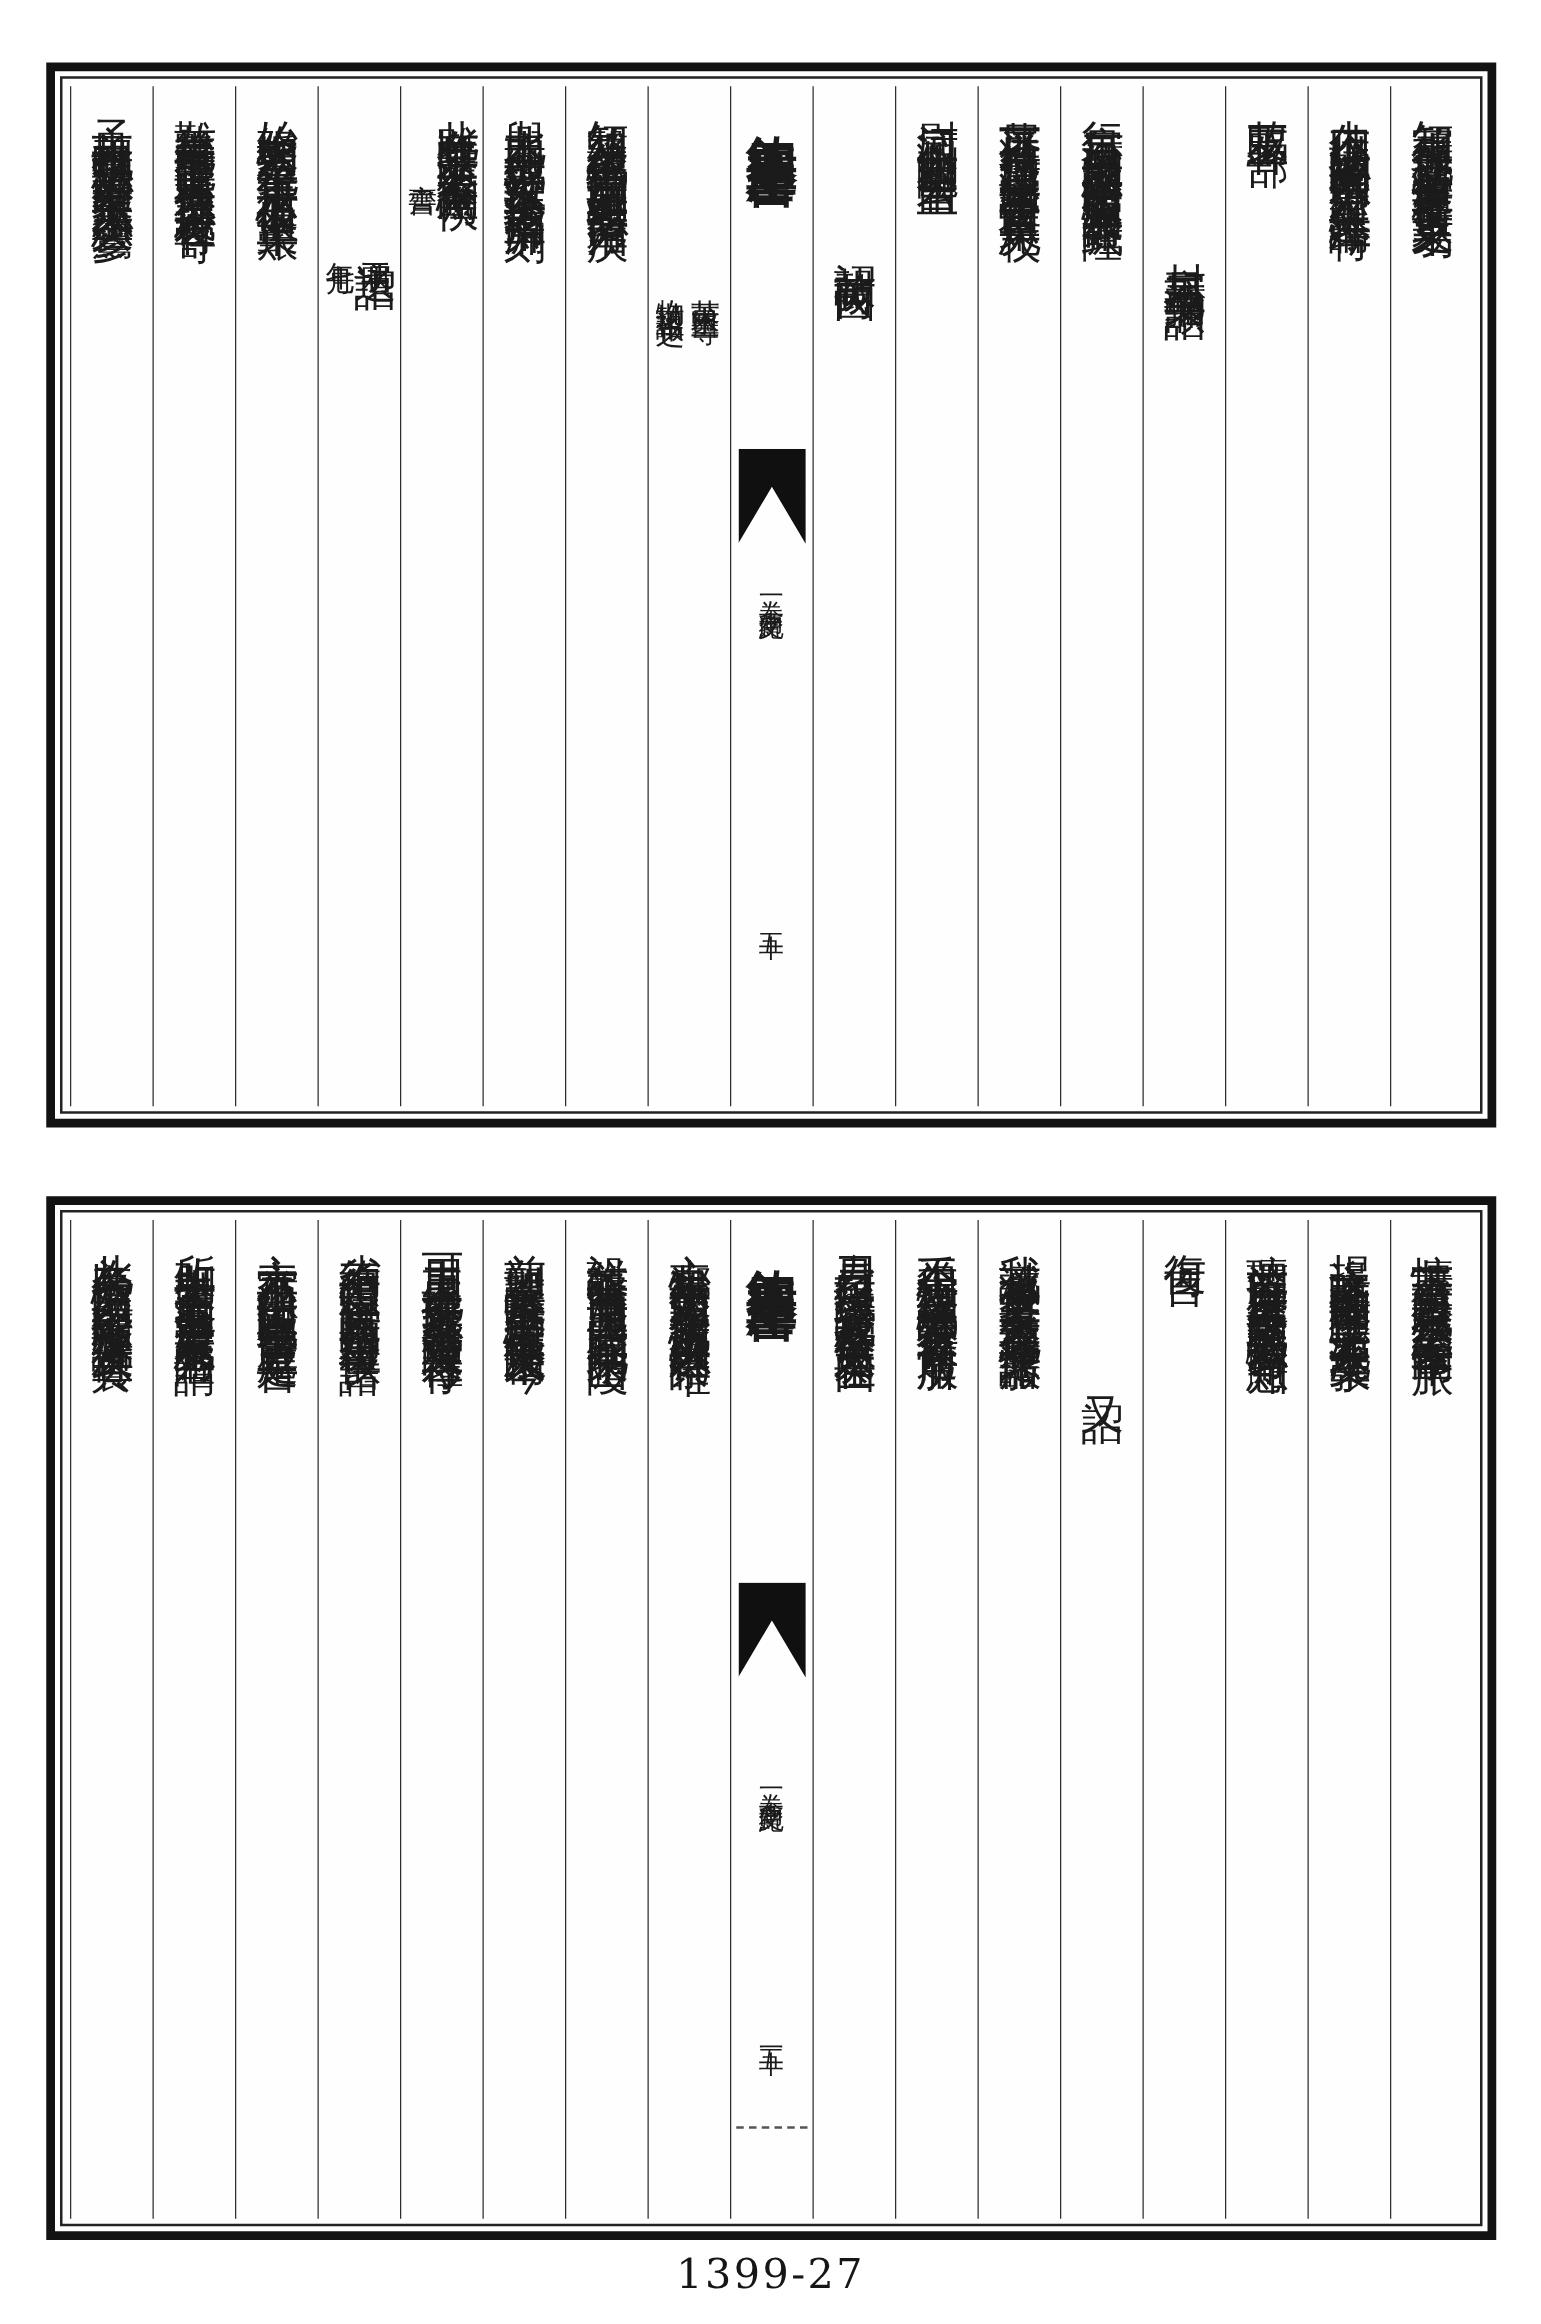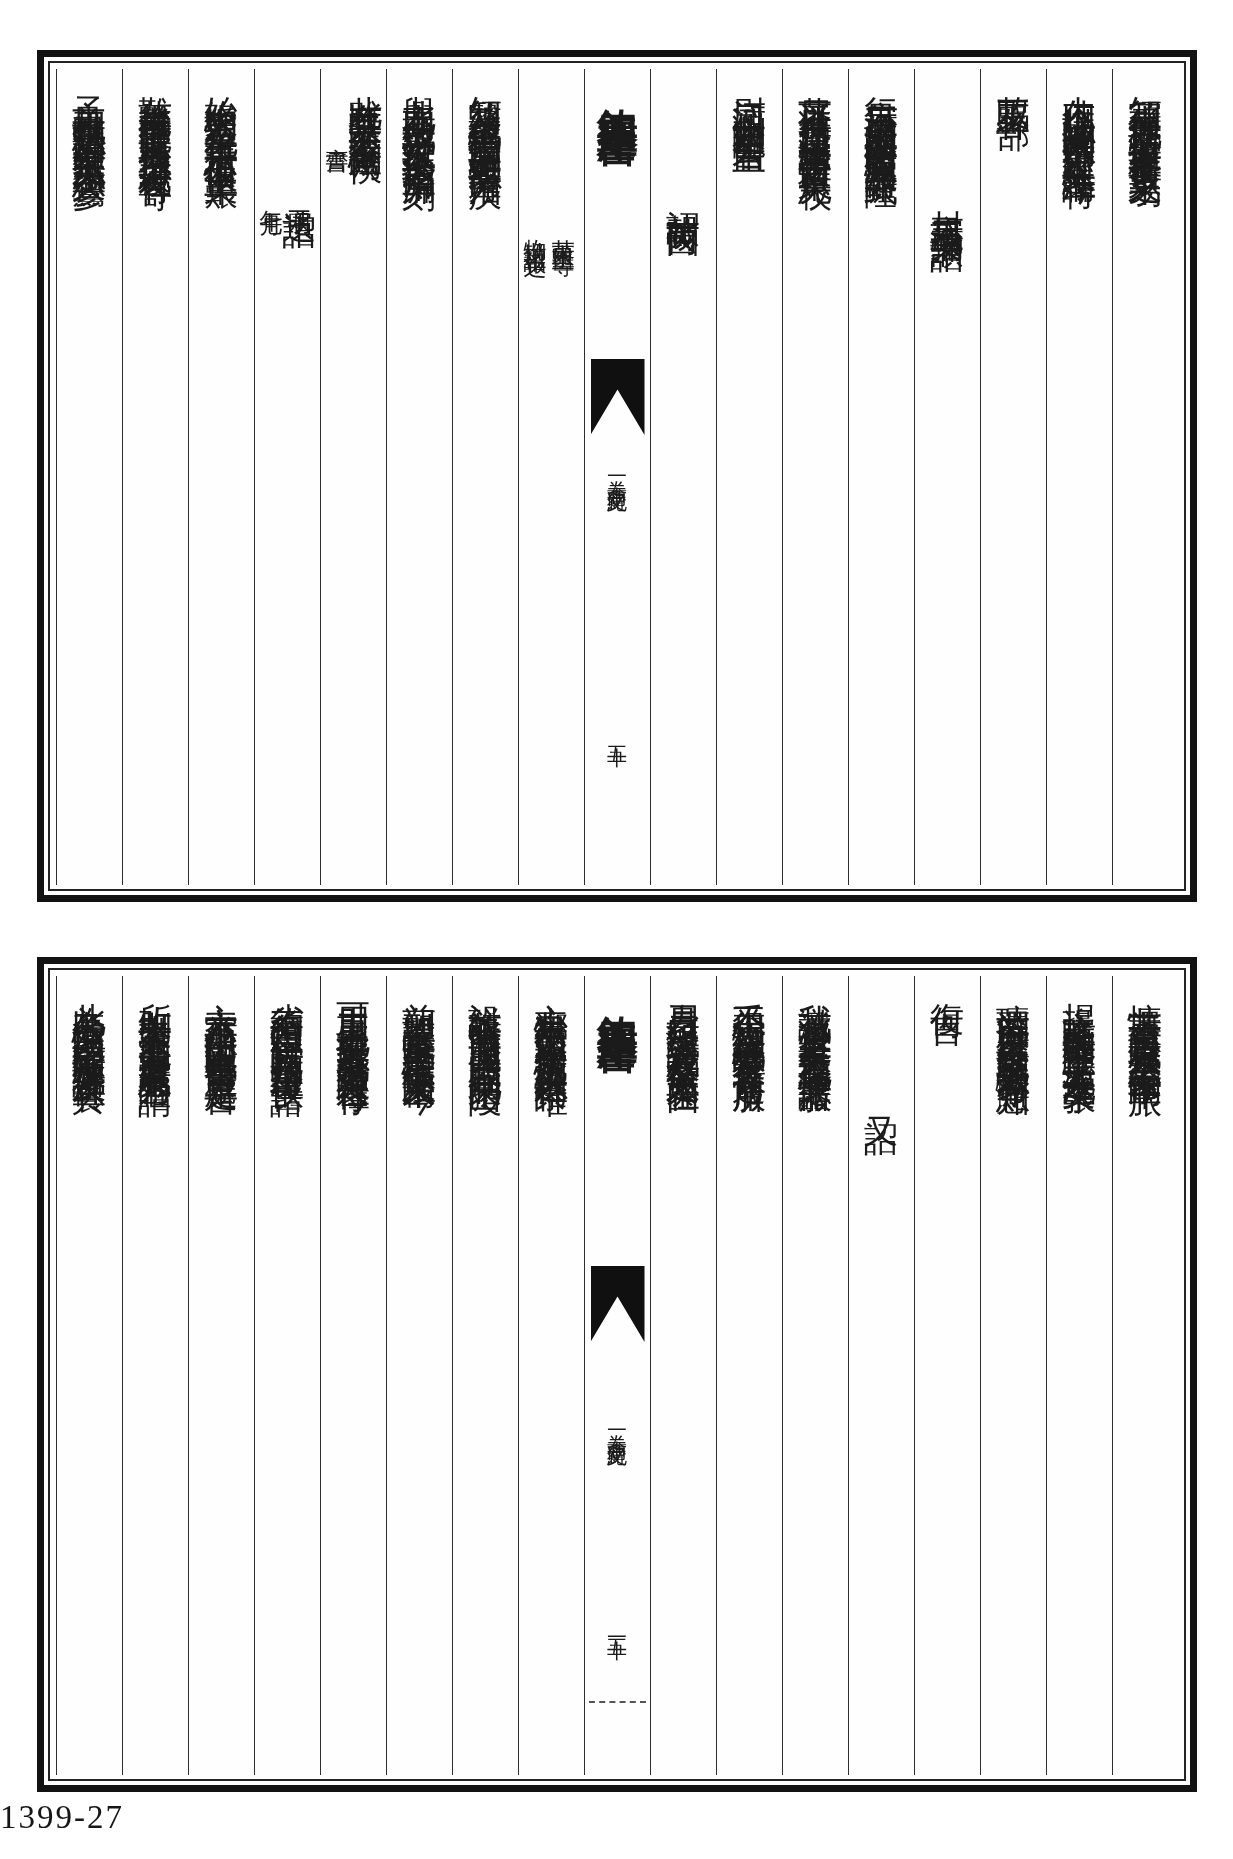--- a/index.html
+++ b/index.html
@@ -71,21 +71,21 @@
   }
   .folio-rule {
     position:absolute; top:calc(81% + 78px); left:6%; width:88%;
     border-top:2px dashed #555; display:none;
   }
   .leaf-bottom .folio-rule { display:block; }
 
   
   .footer {
     position:absolute; top:1799px; left:0; width:100%;
-    text-align:left; font-size:33px; letter-spacing:2px; color:#161616;font-family:Liberation Serif, serif;
+    text-align:center; font-size:33px; letter-spacing:2px; color:#161616;
   }
 </style>
 </head>
 <body>
 
 <div class="sheet">
 
   <div class="leaf leaf-top">
     <div class="inner">
         <div class="col">

